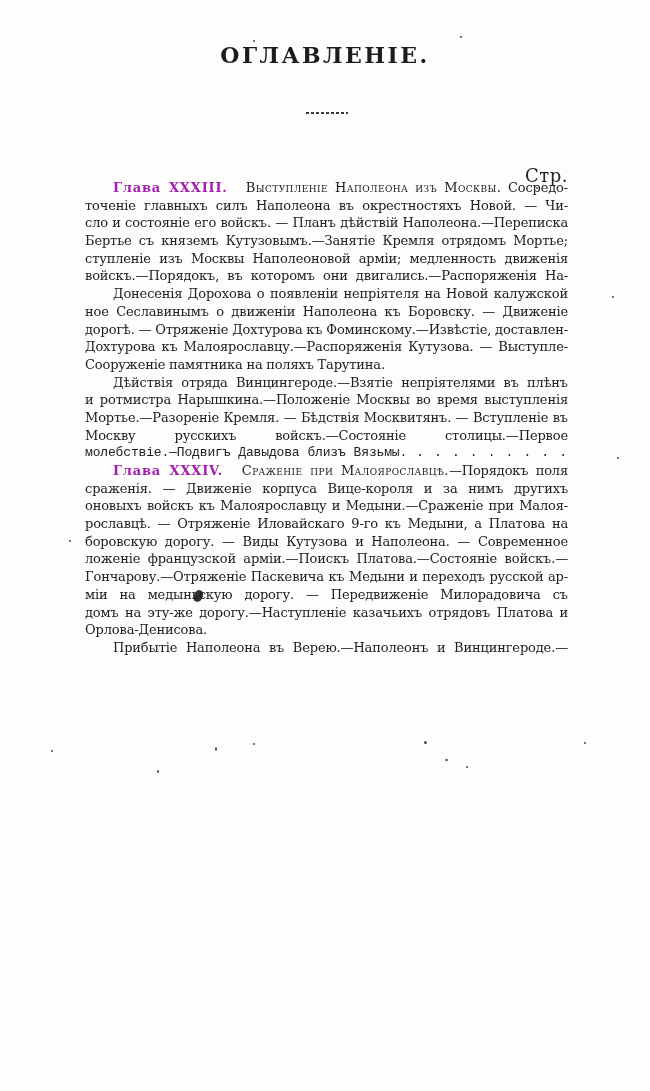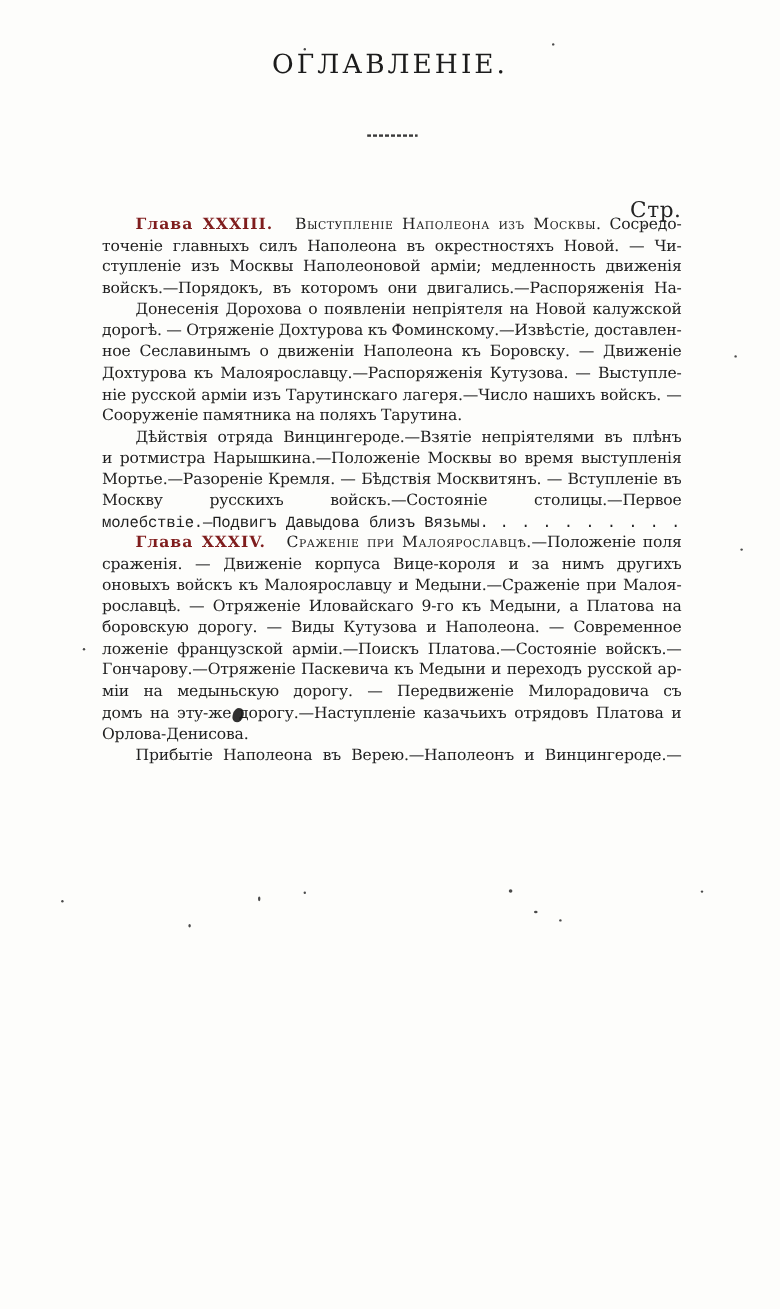--- a/index.html
+++ b/index.html
@@ -7,21 +7,21 @@
     width:650px; height:1091px; position:relative;
     background:#ffffff;
     font-family:"DejaVu Serif", serif;
   }
   .page {
     position:absolute; left:0; top:0; width:650px; height:1091px;
     background:#fdfdfb; overflow:hidden;
   }
   .doc-title {
     position:absolute; left:0; top:42px; width:650px;
-    text-align:center; font-size:22px; font-weight:400;
+    text-align:center; font-size:22px; font-weight:700;
     letter-spacing:2.5px; color:#1c1c1c;
   }
   .ornamental-divider {
     position:absolute; left:306px; top:112px; width:42px; height:2px;
     background:repeating-linear-gradient(90deg,#3a3a3a 0 3px, transparent 3px 5px);
   }
   .col-header {
     position:absolute; right:82px; top:165px;
     font-size:18px; color:#242424; letter-spacing:0.5px;
   }
@@ -31,21 +31,21 @@
     letter-spacing:-0.15px; word-spacing:-0.3px;
   }
   .paragraph { margin:0; }
   .tline {
     text-align:justify; text-align-last:justify;
     height:17.7px; overflow:hidden;
   }
   .tline.first { text-indent:28px; }
   .tline.para-end { text-align-last:left; }
   .tline.leader { text-align-last:justify;font-family:Liberation Mono, monospace; }
-  .seg-bold { font-weight:700; letter-spacing:0.8px; color:#7f1d1d; }
+  .seg-bold { font-weight:700; letter-spacing:0.8px; color:#a21caf; }
   .seg-smallcaps { font-variant:small-caps; letter-spacing:0.4px;margin-left:11px; }
   .leader-dots { letter-spacing:1px; }
   .page-num { }
   .ink-blot {
     position:absolute; left:194px; top:590px; width:9px; height:12px;
     background:#141414; opacity:0.88;
     border-radius:55% 45% 60% 40%; transform:rotate(12deg);
   }
   .speck {
     position:absolute; background:#4a4a4a; border-radius:50%;
@@ -59,40 +59,41 @@
   <div class="doc-title">ОГЛАВЛЕНІЕ.</div>
 
   <div class="ornamental-divider"></div>
 
   <div class="col-header">Стр.</div>
 
   <div class="toc">
       <div class="paragraph">
         <div class="tline first"><span class="seg-bold">Глава XXXIII.</span><span class="seg-smallcaps"> Выступленіе Наполеона изъ Москвы.</span><span class="seg-regular"> Сосредо-</span></div>
         <div class="tline"><span class="seg-regular">точеніе главныхъ силъ Наполеона въ окрестностяхъ Новой. — Чи-</span></div>
+        <div class="tline"><span class="seg-regular">сло и состояніе его войскъ. — Планъ дѣйствій Наполеона.—Переписка</span></div>
+        <div class="tline"><span class="seg-regular">Бертье съ княземъ Кутузовымъ.—Занятіе Кремля отрядомъ Мортье;</span></div>
         <div class="tline"><span class="seg-regular">ступленіе изъ Москвы Наполеоновой арміи; медленность движенія</span></div>
         <div class="tline"><span class="seg-regular">войскъ.—Порядокъ, въ которомъ они двигались.—Распоряженія На-</span></div>
       </div>
       <div class="paragraph">
         <div class="tline first"><span class="seg-regular">Донесенія Дорохова о появленіи непріятеля на Новой калужской</span></div>
+        <div class="tline"><span class="seg-regular">ное Сеславинымъ о движеніи Наполеона къ Боровску. — Движеніе</span></div>
         <div class="tline"><span class="seg-regular">дорогѣ. — Отряженіе Дохтурова къ Фоминскому.—Извѣстіе, доставлен-</span></div>
-        <div class="tline"><span class="seg-regular">ное Сеславинымъ о движеніи Наполеона къ Боровску. — Движеніе</span></div>
         <div class="tline"><span class="seg-regular">Дохтурова къ Малоярославцу.—Распоряженія Кутузова. — Выступле-</span></div>
-        <div class="tline"><span class="seg-regular">ніе русской арміи изъ Тарутинскаго лагеря.—Число нашихъ войскъ. —</span></div>
         <div class="tline para-end"><span class="seg-regular">Сооруженіе памятника на поляхъ Тарутина.</span></div>
       </div>
       <div class="paragraph">
         <div class="tline first"><span class="seg-regular">Дѣйствія отряда Винцингероде.—Взятіе непріятелями въ плѣнъ его</span></div>
         <div class="tline"><span class="seg-regular">и ротмистра Нарышкина.—Положеніе Москвы во время выступленія</span></div>
         <div class="tline"><span class="seg-regular">Мортье.—Разореніе Кремля. — Бѣдствія Москвитянъ. — Вступленіе въ</span></div>
         <div class="tline"><span class="seg-regular">Москву русскихъ войскъ.—Состояніе столицы.—Первое торжественное</span></div>
         <div class="tline para-end leader"><span class="seg-regular">молебствіе.—Подвигъ Давыдова близъ Вязьмы.</span><span class="leader-dots"> . . . . . . . . . </span><span class="page-num">1.</span></div>
       </div>
       <div class="paragraph">
-        <div class="tline first"><span class="seg-bold">Глава XXXIV.</span><span class="seg-smallcaps"> Сраженіе при Малоярославцѣ.</span><span class="seg-regular">—Положеніе поля</span></div>
+        <div class="tline first"><span class="seg-bold">Глава XXXIV.</span><span class="seg-smallcaps"> Сраженіе при Малоярославцѣ.</span><span class="seg-regular">—Порядокъ поля</span></div>
         <div class="tline"><span class="seg-regular">сраженія. — Движеніе корпуса Вице-короля и за нимъ другихъ Наполе-</span></div>
         <div class="tline"><span class="seg-regular">оновыхъ войскъ къ Малоярославцу и Медыни.—Сраженіе при Малоя-</span></div>
         <div class="tline"><span class="seg-regular">рославцѣ. — Отряженіе Иловайскаго 9-го къ Медыни, а Платова на</span></div>
         <div class="tline"><span class="seg-regular">боровскую дорогу. — Виды Кутузова и Наполеона. — Современное распо-</span></div>
         <div class="tline"><span class="seg-regular">ложеніе французской арміи.—Поискъ Платова.—Состояніе войскъ.—От-</span></div>
         <div class="tline"><span class="seg-regular">Гончарову.—Отряженіе Паскевича къ Медыни и переходъ русской ар-</span></div>
         <div class="tline"><span class="seg-regular">міи на медыньскую дорогу. — Передвиженіе Милорадовича съ авангар-</span></div>
         <div class="tline"><span class="seg-regular">домъ на эту-же дорогу.—Наступленіе казачьихъ отрядовъ Платова и</span></div>
         <div class="tline para-end"><span class="seg-regular">Орлова-Денисова.</span></div>
       </div>

